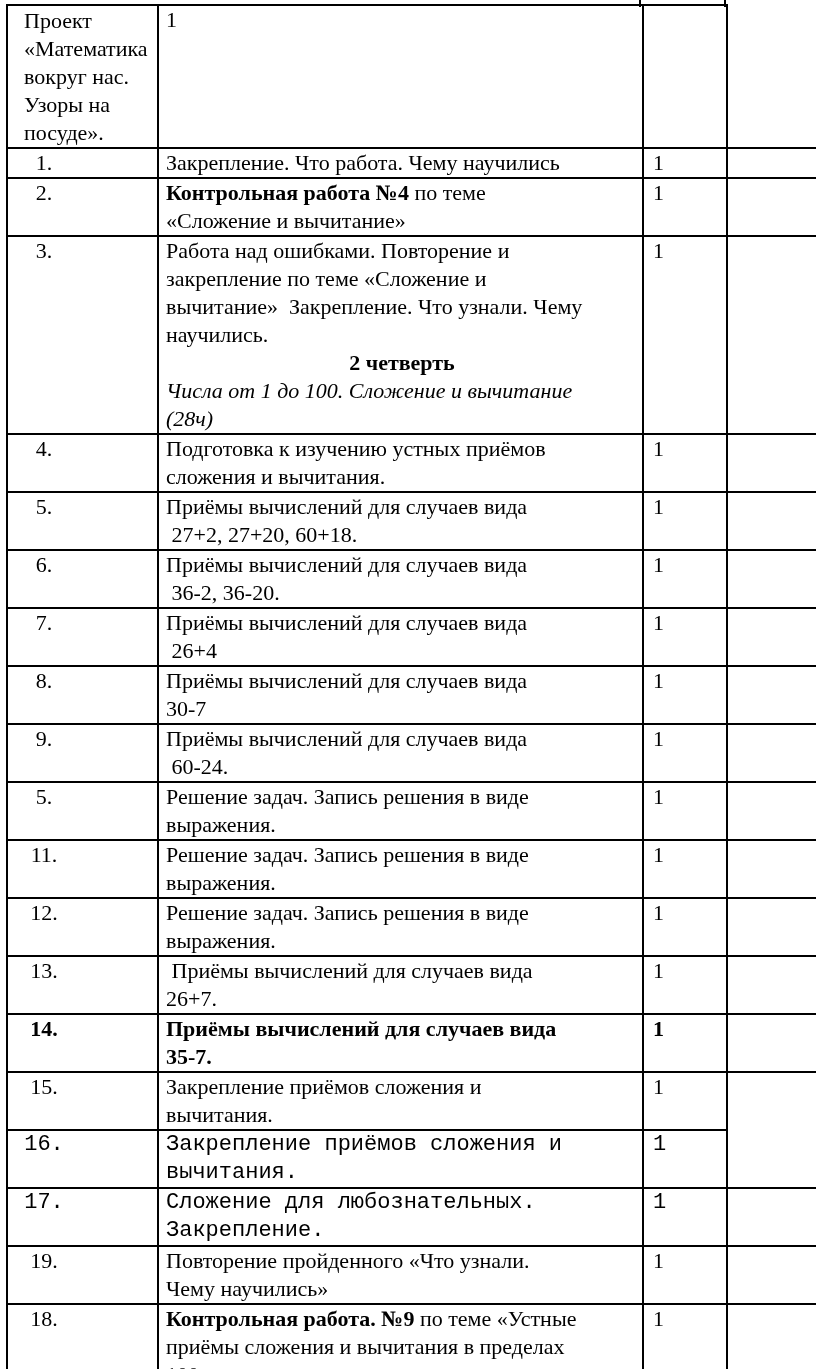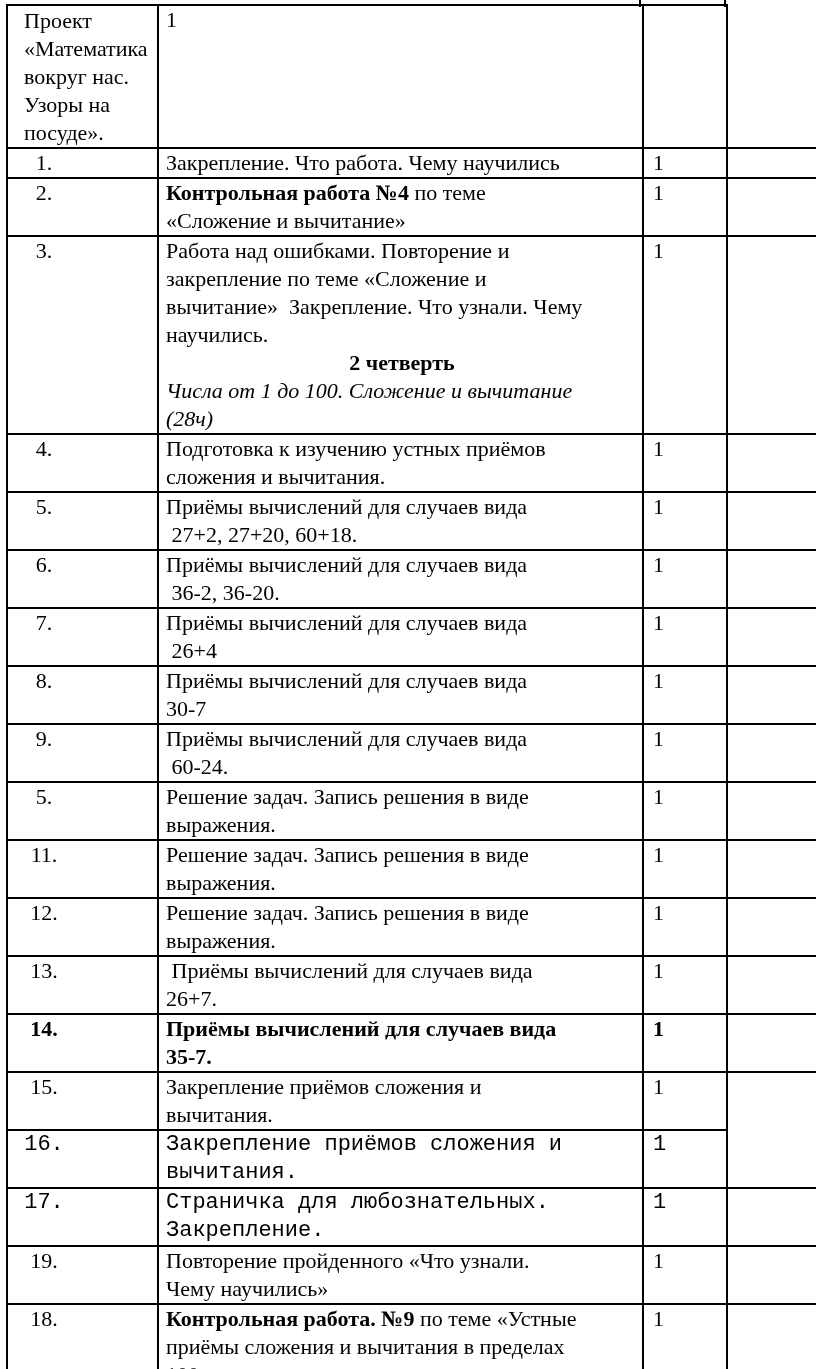--- a/index.html
+++ b/index.html
@@ -219,21 +219,21 @@
         <td class="c1 num-cell"><span class="num">16.</span></td>
         <td class="c2 topic-cell">
           <div class="para"><span class="">Закрепление приёмов сложения и
 вычитания.</span></div>
         </td>
         <td class="c3 hours-cell"><span>1</span></td>
       </tr>
       <tr style="height: 57px; font-family: Liberation Mono, monospace;">
         <td class="c1 num-cell"><span class="num">17.</span></td>
         <td class="c2 topic-cell">
-          <div class="para"><span class="">Страничка для любознательных.
+          <div class="para"><span class="">Сложение для любознательных.
 Закрепление.</span></div>
         </td>
         <td class="c3 hours-cell"><span>1</span></td>
         <td class="c4"></td>
       </tr>
       <tr style="height: 57px;">
         <td class="c1 num-cell"><span class="num">19.</span></td>
         <td class="c2 topic-cell">
           <div class="para"><span class="">Повторение пройденного «Что узнали.
 Чему научились»</span></div>

